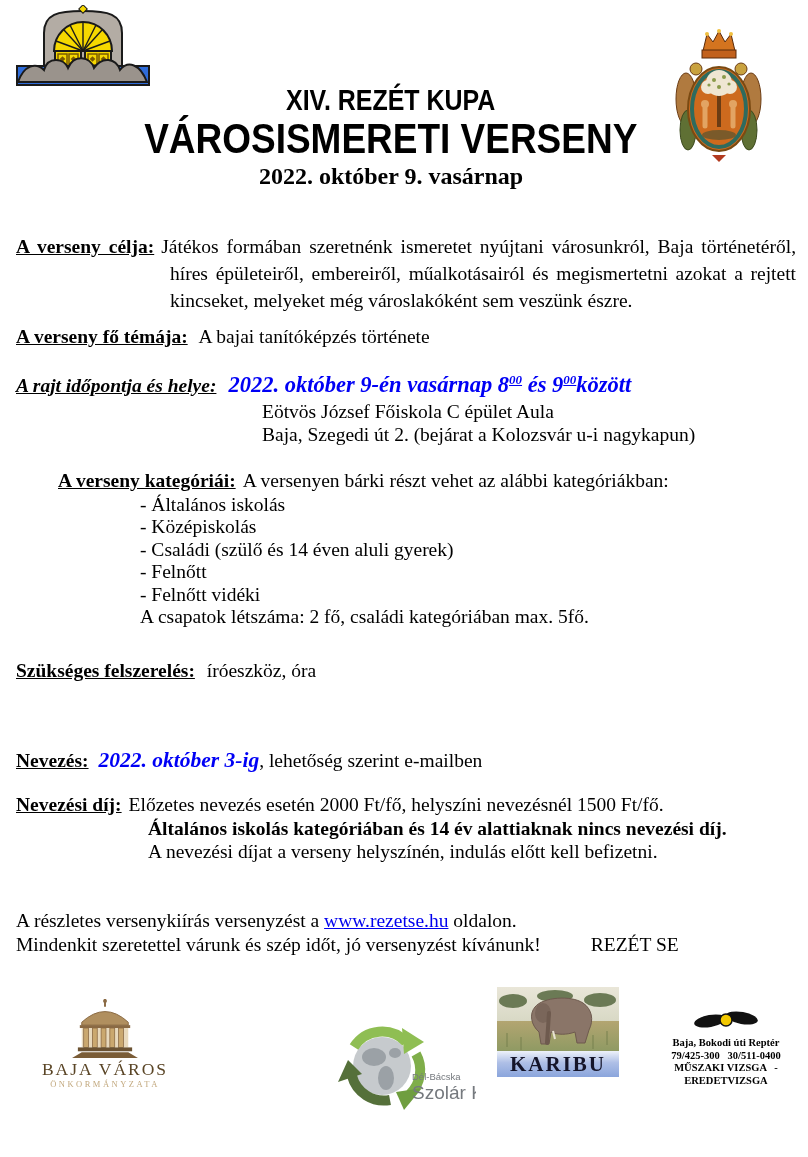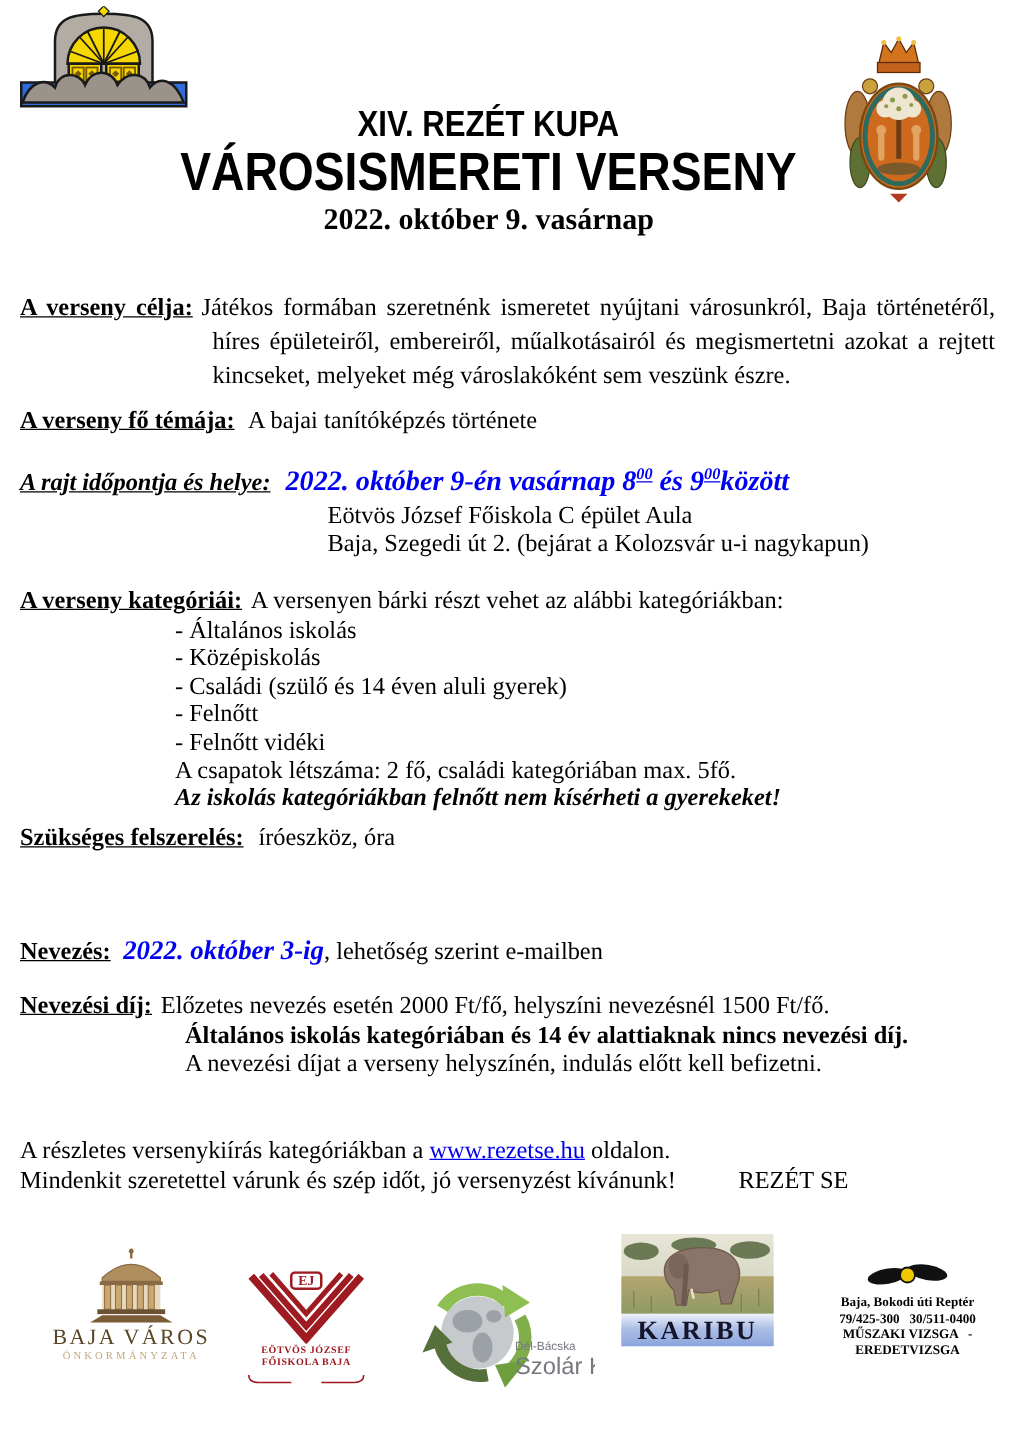--- a/index.html
+++ b/index.html
@@ -13,21 +13,21 @@
   .cond{display:inline-block;transform:scaleX(.86);transform-origin:50% 50%;white-space:nowrap;}
   .t3{font-weight:bold;font-size:24px;line-height:28px;margin-top:2px;}
   
   .sec{left:16px;width:780px;font-size:19.5px;line-height:23px;}
   .lbl{font-weight:bold;text-decoration:underline;}
   .hang-celja{padding-left:154px;text-indent:-154px;text-align:justify;line-height:27px;}
   .hang-rajt{padding-left:246px;text-indent:-246px;line-height:22.5px;}
   .hang-kat{padding-left:124px;text-indent:-124px;line-height:22.4px;}
   .hang-dij{padding-left:116px;text-indent:-116px;line-height:23.5px;}
   .line1-rajt{line-height:31px;font-style:italic;}
-  .line1-kat{line-height:26px;}
+  .line1-kat{line-height:26px;margin-left:42px;}
   .blue-date{color:#0000F5;font-weight:bold;font-size:22.5px;}
   .blue-date sup{font-size:13px;text-decoration:underline;line-height:0;}
   .deadline{color:#0000F5;font-weight:bold;font-style:italic;font-size:21.5px;}
   .warn{font-weight:bold;font-style:italic;}
   .link{color:#0000EE;text-decoration:underline;cursor:pointer;}
   .struck{color:#C02020;text-decoration:line-through;}
   .sig{margin-left:50px;}
   .gapL{margin-left:35px;}
   .gapS{margin-left:12px;}
   .lblgap{margin-right:7px;}
@@ -142,21 +142,20 @@
 
   <div class="abs sec" style="top:468px;">
     <div class="hang-kat">
       <span class="line1-kat"><span class="lbl lblgap">A verseny kategóriái:</span><span>A versenyen bárki részt vehet az alábbi kategóriákban:</span></span><br>
       <span>- Általános iskolás</span><br>
       <span>- Középiskolás</span><br>
       <span>- Családi  (szülő és 14 éven aluli gyerek)</span><br>
       <span>- Felnőtt</span><br>
       <span>- Felnőtt vidéki</span><br>
       <span>A csapatok létszáma: 2 fő, családi kategóriában max. 5fő.</span><br>
-      <span class="warn">Az iskolás kategóriákban felnőtt nem kísérheti a gyerekeket!</span>
     </div>
   </div>
 
   <div class="abs sec" style="top:659px;">
     <span class="lbl lblgap">Szükséges felszerelés:</span>
     <span>íróeszköz, óra</span>
   </div>
 
 
   <div class="abs sec" style="top:749px;">
@@ -166,21 +165,21 @@
   <div class="abs sec" style="top:793px;">
     <div class="hang-dij">
       <span class="lbl lblgap">Nevezési díj:</span><span>Előzetes nevezés esetén 2000 Ft/fő, helyszíni nevezésnél 1500 Ft/fő.</span><br>
       <span style="padding-left:16px;"><b>Általános iskolás kategóriában és 14 év alattiaknak nincs nevezési díj.</b></span><br>
       <span style="padding-left:16px;">A nevezési díjat a verseny helyszínén, indulás előtt kell befizetni.</span>
     </div>
   </div>
 
 
   <div class="abs sec" style="top:909px;">
-    <span>A részletes versenykiírás kategóriákban a </span><a class="link">www.rezetse.hu</a><span> oldalon.</span>
+    <span>A részletes versenykiírás versenyzést a </span><a class="link">www.rezetse.hu</a><span> oldalon.</span>
   </div>
 
   <div class="abs sec" style="top:933px;">
     <span>Mindenkit szeretettel várunk és szép időt, jó versenyzést kívánunk!</span><span class="sig">REZÉT SE</span>
   </div>
 
   <div class="abs" style="left:30px;top:998px;width:150px;">
     <svg width="80" height="62" viewBox="0 0 80 64" style="display:block;margin:0 auto;">
       <line x1="40" y1="1" x2="40" y2="9" stroke="#8a6a44" stroke-width="2"></line>
       <circle cx="40" cy="3" r="2" fill="#8a6a44"></circle>
@@ -194,37 +193,20 @@
           <rect x="45" y="31" width="5" height="20"></rect>
         <rect x="54" y="31" width="5" height="20"></rect>
       </g>
       <rect x="12" y="51" width="56" height="4" fill="#6b5232"></rect>
       <path d="M6,62 L74,62 L64,56 L16,56 Z" fill="#7a5c36"></path>
     </svg>
     <div class="bv-title">BAJA VÁROS</div>
     <div class="bv-sub">ÖNKORMÁNYZATA</div>
   </div>
 
-  <div class="abs" style="left:193px;top:1017px;width:104px;">
-    <svg width="104" height="58" viewBox="0 0 104 58" style="display:block;">
-      <g stroke="#9e1b21" fill="none">
-        <path d="M8,4 L52,54 L96,4" stroke-width="6"></path>
-        <path d="M16,3 L52,44 L88,3" stroke-width="5"></path>
-        <path d="M24,2 L52,34 L80,2" stroke-width="4"></path>
-      </g>
-      <rect x="40" y="1" width="24" height="13" rx="3" fill="#ffffff" stroke="#9e1b21" stroke-width="2"></rect>
-      <text x="52" y="11" text-anchor="middle" font-family="Liberation Serif,serif" font-weight="bold" font-size="11" fill="#9e1b21">EJ</text>
-    </svg>
-    <div class="ejf-txt">EÖTVÖS JÓZSEF</div>
-    <div class="ejf-txt">FŐISKOLA BAJA</div>
-    <svg width="104" height="8" viewBox="0 0 104 8">
-      <path d="M6,0 Q6,6 14,6 L40,6" fill="none" stroke="#9e1b21" stroke-width="1.3"></path>
-      <path d="M98,0 Q98,6 90,6 L64,6" fill="none" stroke="#9e1b21" stroke-width="1.3"></path>
-    </svg>
-  </div>
 
   <svg class="abs" style="left:326px;top:1020px;" width="150" height="92" viewBox="0 0 150 92">
     <circle cx="56" cy="46" r="29" fill="#c6cacd"></circle>
     <g fill="#9ba1a6">
       <ellipse cx="48" cy="37" rx="12" ry="9"></ellipse>
       <ellipse cx="60" cy="58" rx="8" ry="12"></ellipse>
       <ellipse cx="69" cy="33" rx="6" ry="5"></ellipse>
     </g>
     <path d="M28,27 A33,33 0 0 1 80,22" stroke="#8fbe53" stroke-width="10" fill="none"></path>
     <polygon points="76,8 98,22 78,34" fill="#8fbe53"></polygon>

